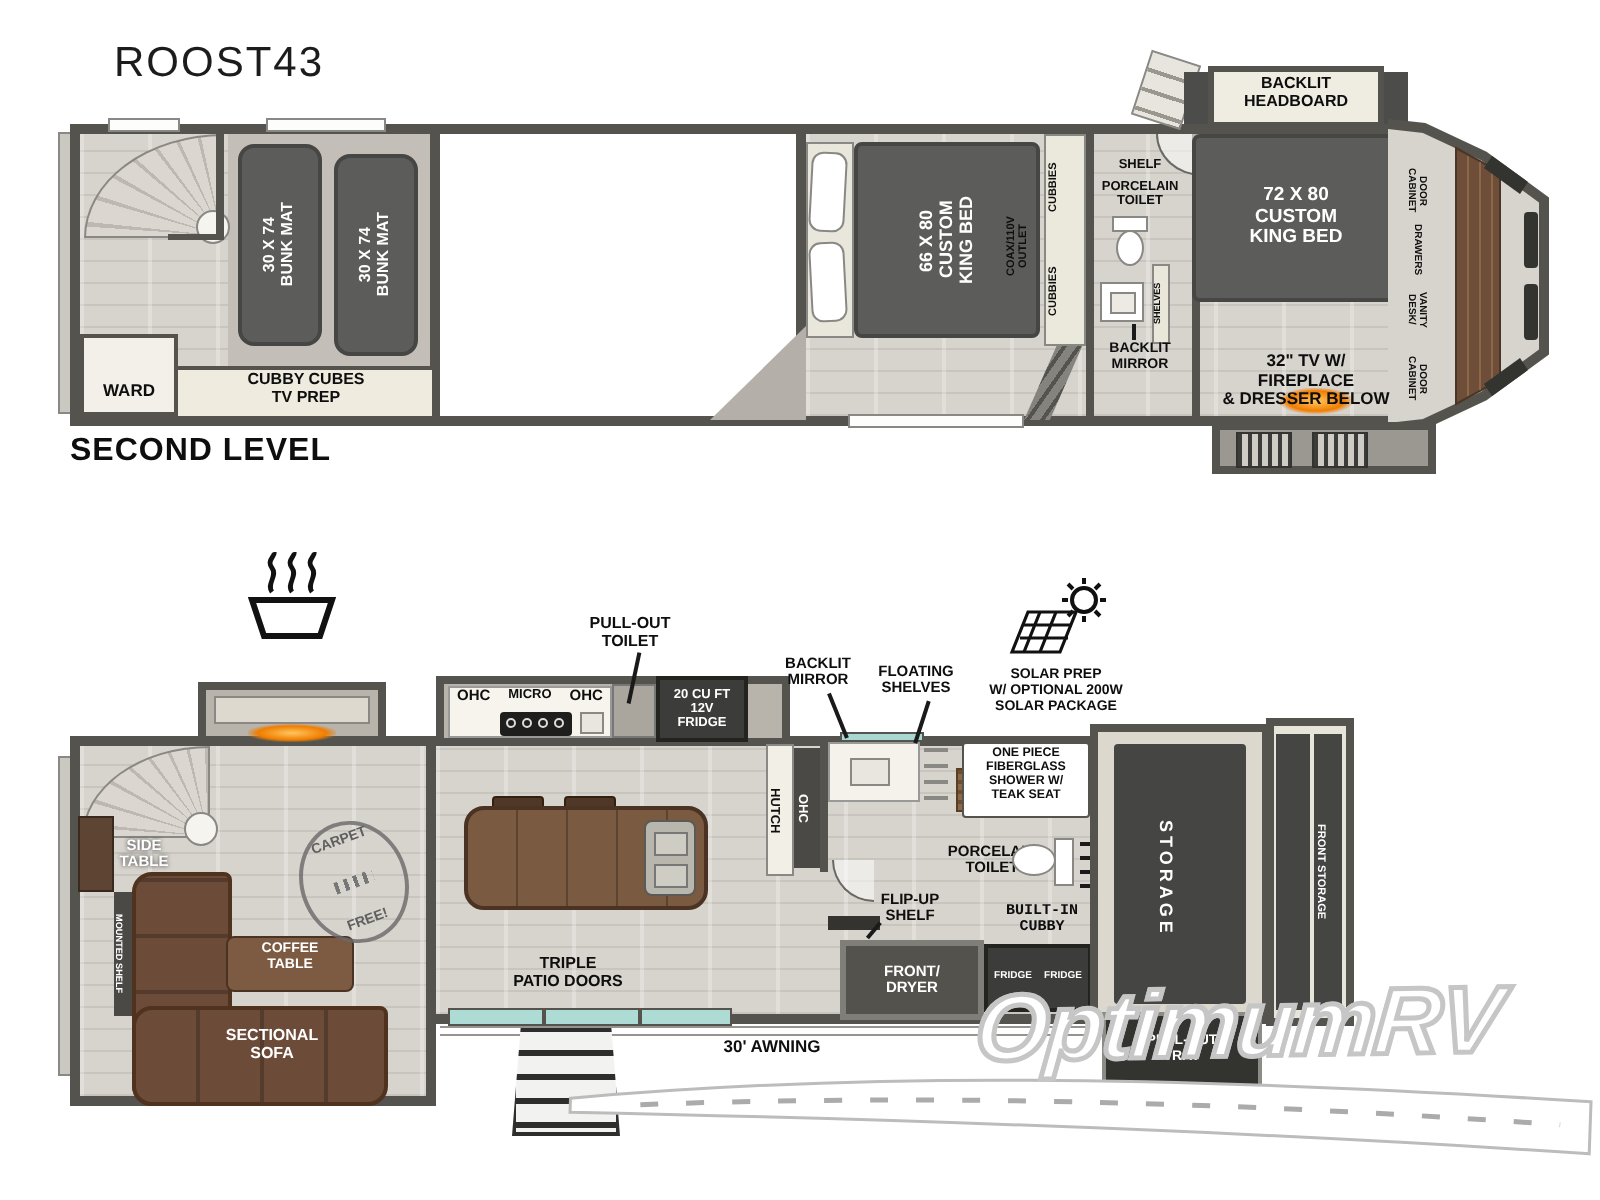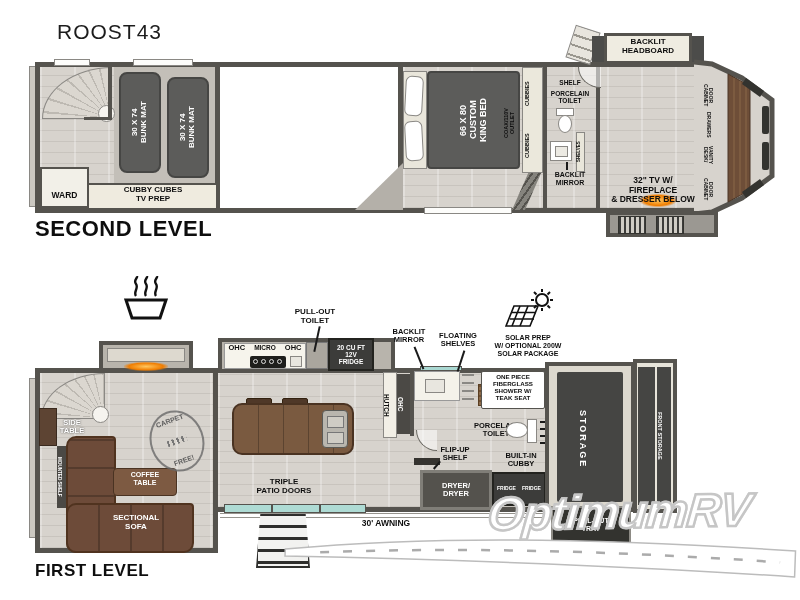--- a/index.html
+++ b/index.html
@@ -120,20 +120,25 @@
 MIRROR</div>
     <div class="arc" style="left:578px;top:67px;width:22px;height:20px;"></div>
     <div class="abs" style="left:570px;top:28px;width:26px;height:34px;transform:rotate(18deg);
                 background:repeating-linear-gradient(180deg,#e8e5de 0 8px,#9a978f 8px 10px);border:1.5px solid #8a8884;"></div>
 
     <div class="abs" style="left:592px;top:36px;width:12px;height:26px;background:#4c4c4a;"></div>
     <div class="abs" style="left:692px;top:36px;width:12px;height:26px;background:#4c4c4a;"></div>
     <div class="cream" style="left:604px;top:33px;width:88px;height:31px;border-width:3px;"></div>
     <div class="lbl" style="left:606px;top:38px;width:84px;font-size:8px;">BACKLIT
 HEADBOARD</div>
+    <div class="bed" style="left:596px;top:67px;width:104px;height:84px;">
+      <div class="lbl white" style="position:static;font-size:9.5px;">72 X 80
+CUSTOM
+KING BED</div>
+    </div>
 
     <svg class="abs" style="left:694px;top:58px;width:82px;height:160px;" viewBox="0 0 82 160">
       <path d="M0 4 L18 6 L48 20 L78 42 L78 118 L48 140 L18 154 L0 156" fill="#d7d3cd" stroke="#55534e" stroke-width="5"></path>
       <path d="M34 16 L56 28 L56 132 L34 144 Z" fill="#6e4e38" stroke="#4a3526" stroke-width="1"></path>
       <path d="M40 20 L40 140 M46 23 L46 137 M52 26 L52 134" stroke="#8a6848" stroke-width="1" fill="none"></path>
       <polygon points="52,20 70,33 66,39 48,26" fill="#33332f"></polygon>
       <rect x="68" y="48" width="7" height="28" rx="2" fill="#33332f"></rect>
       <rect x="68" y="84" width="7" height="28" rx="2" fill="#33332f"></rect>
       <polygon points="48,134 66,121 70,127 52,140" fill="#33332f"></polygon>
     </svg>
@@ -150,21 +155,21 @@
     <div class="lbl" style="left:598px;top:176px;width:110px;font-size:8.5px;">32" TV W/
 FIREPLACE
 &amp; DRESSER BELOW</div>
 
     <div class="abs" style="left:606px;top:211px;width:112px;height:26px;background:#9b9892;border:4px solid #55534e;"></div>
     <div class="hatch" style="left:618px;top:216px;width:26px;height:16px;"></div>
     <div class="hatch" style="left:656px;top:216px;width:26px;height:16px;"></div>
 
     <div class="win" style="left:424px;top:207px;width:88px;height:7px;"></div>
 
-    <div class="lbl" style="left:35px;top:217px;font-size:22px;letter-spacing:0.5px;">SECOND LEVEL</div>
+    <div class="lbl" style="left:35px;top:217px;font-size:16px;letter-spacing:0.5px;">SECOND LEVEL</div>
   </div>
 
   <div class="abs" style="left:0;top:250px;width:800px;height:350px;">
 
     <svg class="abs" style="left:124px;top:26px;width:44px;height:44px;" viewBox="0 0 44 44">
       <path d="M8 42 L36 42 L42 24 L2 24 Z" fill="none" stroke="#111" stroke-width="3"></path>
       <path d="M12 20 C9 16,15 12,12 8 C9 4,14 2,13 0" fill="none" stroke="#111" stroke-width="2.4"></path>
       <path d="M22 20 C19 16,25 12,22 8 C19 4,24 2,23 0" fill="none" stroke="#111" stroke-width="2.4"></path>
       <path d="M32 20 C29 16,35 12,32 8 C29 4,34 2,33 0" fill="none" stroke="#111" stroke-width="2.4"></path>
     </svg>
@@ -284,25 +289,25 @@
 TOILET</div>
     <div class="fix" style="left:506px;top:172px;width:22px;height:16px;border-radius:50%;"></div>
     <div class="fix" style="left:527px;top:169px;width:10px;height:24px;"></div>
     <div class="abs" style="left:540px;top:168px;width:8px;height:26px;
                 background:repeating-linear-gradient(0deg,#1a1a1a 0 2px,transparent 2px 7px);"></div>
     <div class="lbl" style="left:432px;top:196px;width:46px;font-size:7.5px;">FLIP-UP
 SHELF</div>
     <div class="abs" style="left:414px;top:208px;width:26px;height:7px;background:#35332f;"></div>
     <div class="leader" style="left:436px;top:210px;height:10px;transform:rotate(40deg);"></div>
 
-    <div class="lbl" style="left:494px;top:202px;width:54px;font-size:7.5px;">BUILT-IN
+    <div class="lbl" style="left:494px;top:202px;width:54px;font-size:7.5px;font-family:Liberation Mono, monospace;">BUILT-IN
 CUBBY</div>
     <div class="abs" style="left:420px;top:220px;width:72px;height:40px;background:#54524d;border:3px solid #807e78;
                 display:flex;align-items:center;justify-content:center;">
-      <div class="lbl white" style="position:static;font-size:7.5px;">DRYER/
+      <div class="lbl white" style="position:static;font-size:7.5px;">FRONT/
 DRYER</div>
     </div>
     <div class="darkbox" style="left:492px;top:222px;width:54px;height:34px;display:flex;align-items:center;justify-content:space-around;">
       <span class="lbl white" style="position:static;font-size:5px;">FRIDGE</span>
       <span class="lbl white" style="position:static;font-size:5px;">FRIDGE</span>
     </div>
 
     <div class="abs" style="left:545px;top:112px;width:90px;height:150px;background:#dcd8ce;border:4px solid #55534e;"></div>
     <div class="abs" style="left:557px;top:122px;width:66px;height:130px;background:#454543;border-radius:2px;"></div>
     <div class="lbl vd white" style="left:578px;top:154px;width:24px;height:70px;font-size:9px;letter-spacing:2px;">STORAGE</div>
@@ -320,21 +325,20 @@
     <div class="abs" style="left:224px;top:254px;width:142px;height:9px;background:#aedbd4;border:1.5px solid #55534e;">
       <div class="abs" style="left:46px;top:0;width:2px;height:100%;background:#55534e;"></div>
       <div class="abs" style="left:94px;top:0;width:2px;height:100%;background:#55534e;"></div>
     </div>
     <div class="lbl" style="left:246px;top:228px;width:76px;font-size:8px;">TRIPLE
 PATIO DOORS</div>
     <div class="abs" style="left:220px;top:263px;width:325px;height:5px;border-top:1.5px solid #96948e;border-bottom:1.5px solid #96948e;"></div>
     <div class="steps" style="left:256px;top:264px;width:50px;height:50px;"></div>
     <div class="lbl" style="left:352px;top:269px;width:68px;font-size:8.5px;">30' AWNING</div>
 
-    <div class="lbl" style="left:35px;top:311px;font-size:17px;letter-spacing:0.5px;">FIRST LEVEL</div>
 
     <svg class="abs" style="left:280px;top:280px;width:520px;height:62px;transform:rotate(2deg);" viewBox="0 0 520 62">
       <path d="M5 28 C150 10,300 6,515 12 L515 38 C330 32,150 33,5 35 Z" fill="#ffffff" stroke="#bcbcbc" stroke-width="1.5"></path>
       <path d="M40 30 C180 20,330 18,500 24" fill="none" stroke="#ababab" stroke-width="2.5" stroke-dasharray="9 14"></path>
     </svg>
     <div class="wm-text" style="left:488px;top:234px;font-size:47px;">OptimumRV</div>
   </div>
 
 </div>
 

